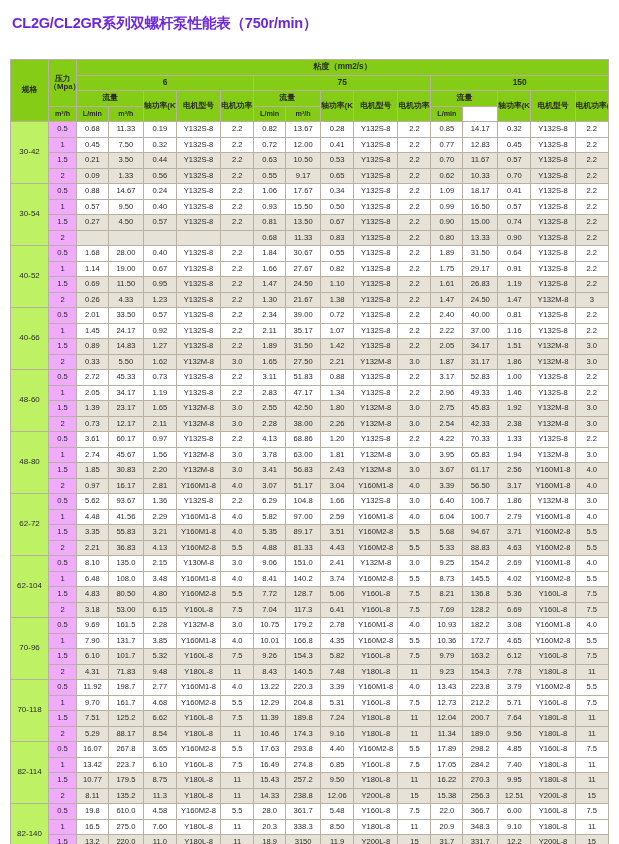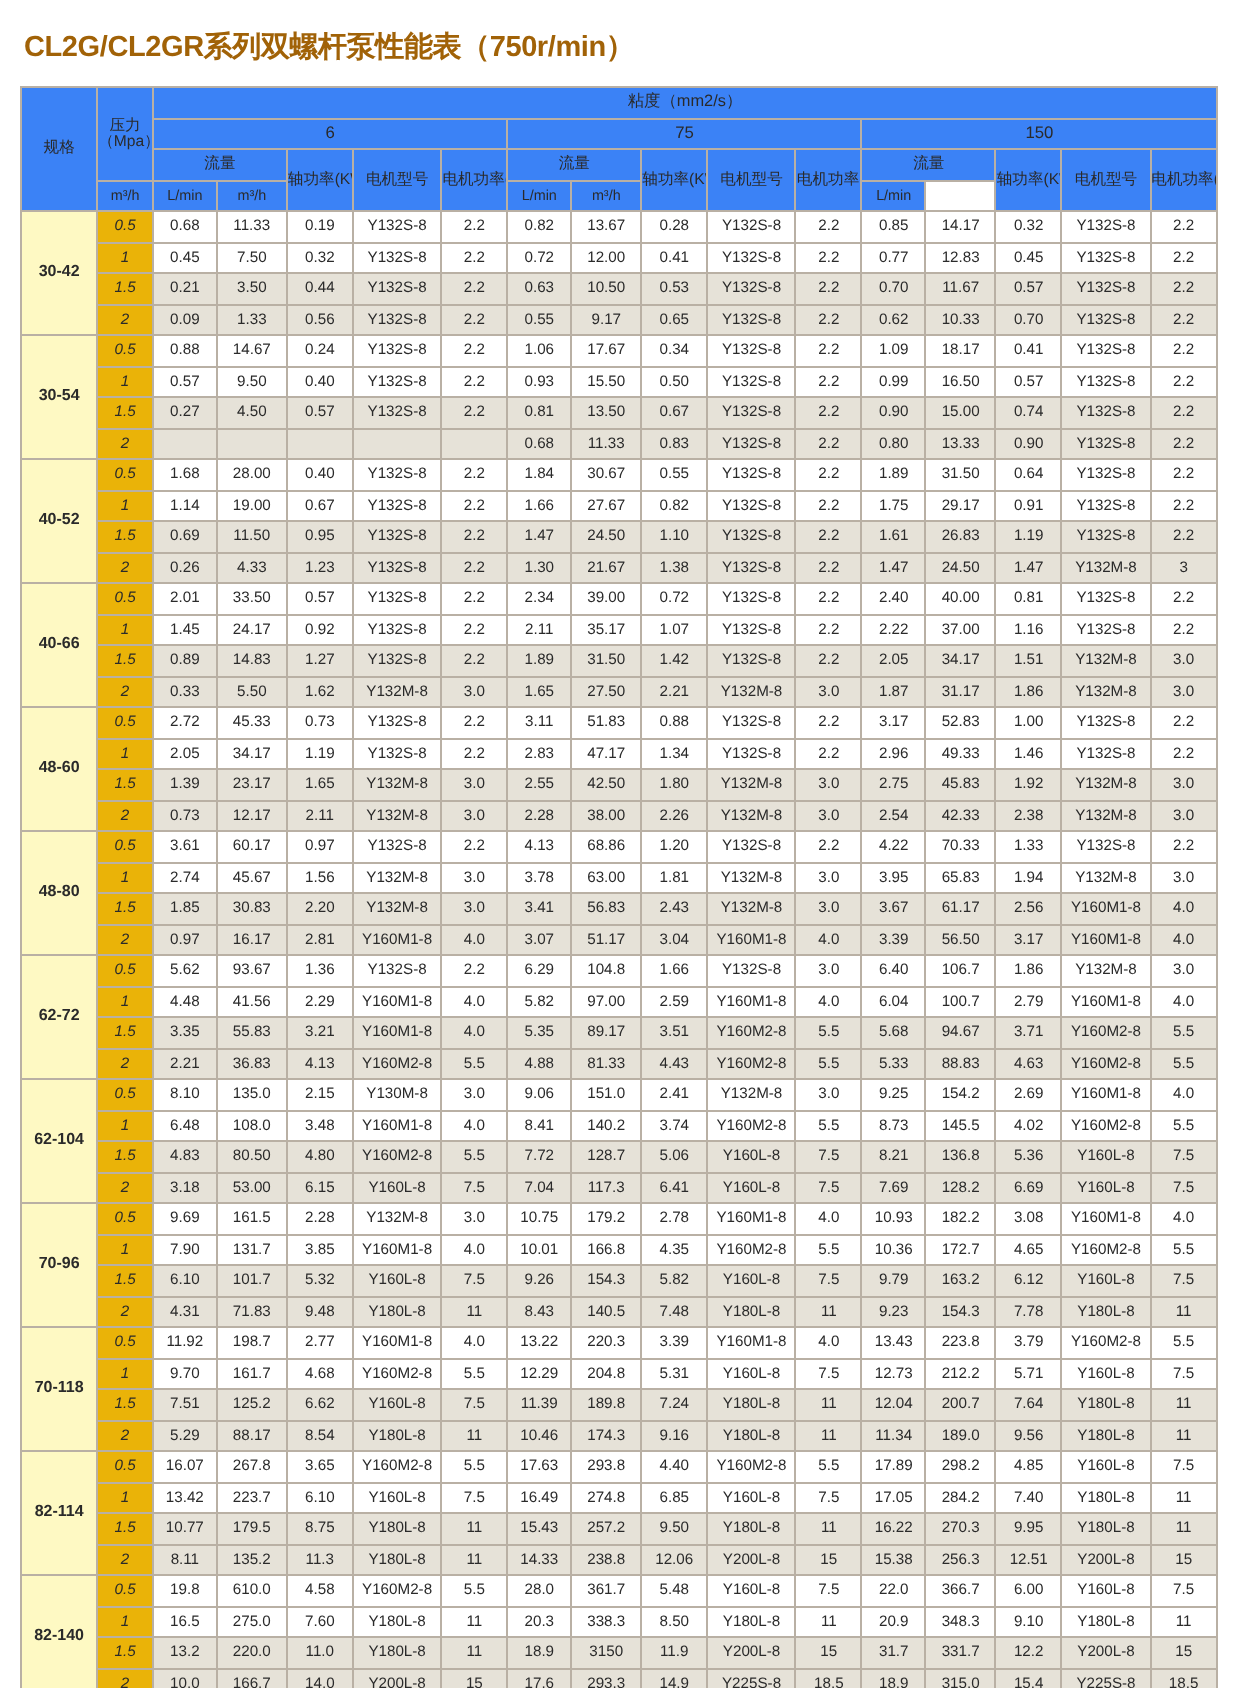--- a/index.html
+++ b/index.html
@@ -15,61 +15,60 @@
     position: relative;
     overflow: hidden;
   }
   .page {
     padding: 0 10px;
     box-sizing: border-box;
   }
   .doc-title {
     font-size: 14.5px;
     font-weight: bold;
-    color: #a16207;
-    padding: 14px 2px 10px 2px;
+    color: #6d28d9;
+    padding: 14px 2px 26px 2px;
     letter-spacing: -0.2px;
   }
   table.perf {
     border-collapse: collapse;
     width: 599px;
     table-layout: fixed;
     font-size: 7.6px;
     color: #2a2a2a;
   }
   table.perf th, table.perf td {
     border: 0.6px solid #b9b0a4;
     text-align: center;
     vertical-align: middle;
     padding: 0;
     line-height: 1.05;
     height: 14.5px;
     white-space: nowrap;
     overflow: hidden;
   }
   table.perf thead th {
-    background: #3b82f6;
-    font-weight: normal;
+    background: #84cc16;
+    font-weight: bold;
     color: #2a2a2a;
   }
   .hdr-visc { font-size: 8.2px; }
   .hdr-grp { font-size: 8.4px; }
   .hdr-col { font-size: 7.8px; }
   .hdr-unit { font-size: 7.2px; }
   td.spec {
-    background: #fef9c3;
+    background: #bef264;
     font-size: 8px;
-    font-weight: bold;
+    font-weight: normal;
   }
   td.shaded {
     background: #e6e2d8;
   }
   td.p-col {
-    background: #eab308;
-    font-style: italic;
+    background: #f0abfc;
   }
 </style>
 </head>
 <body>
 
 <div class="page">
 
   <div class="doc-title">CL2G/CL2GR系列双螺杆泵性能表（750r/min）</div>
 
   <table class="perf">

